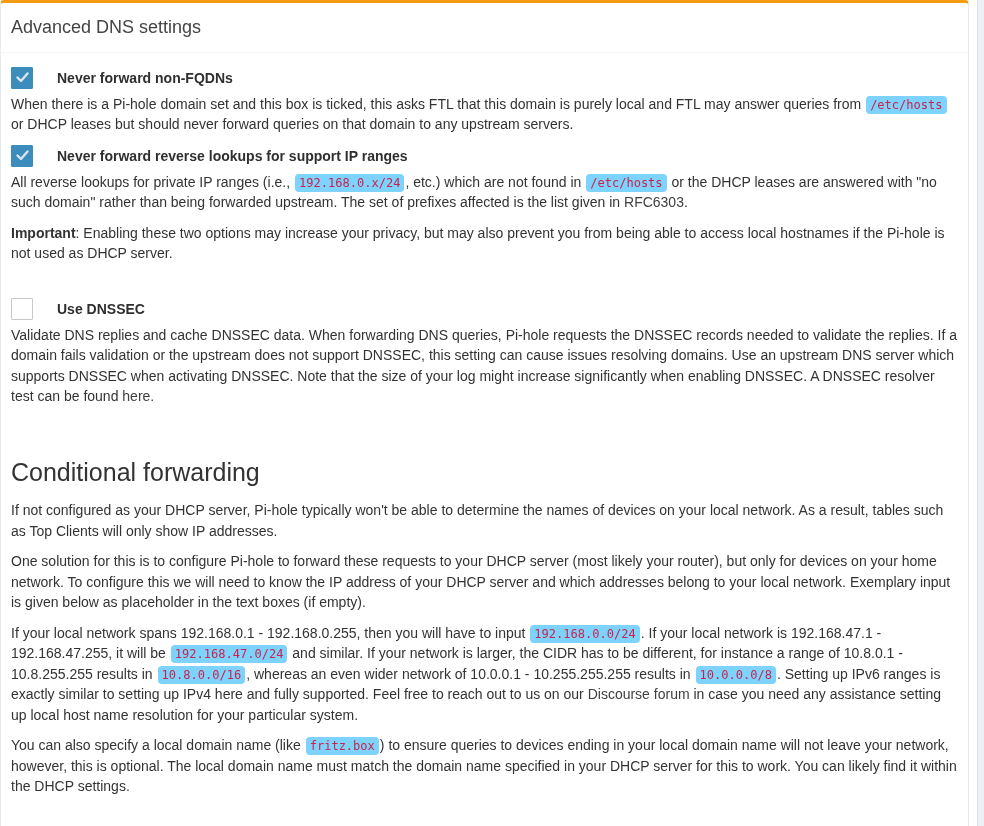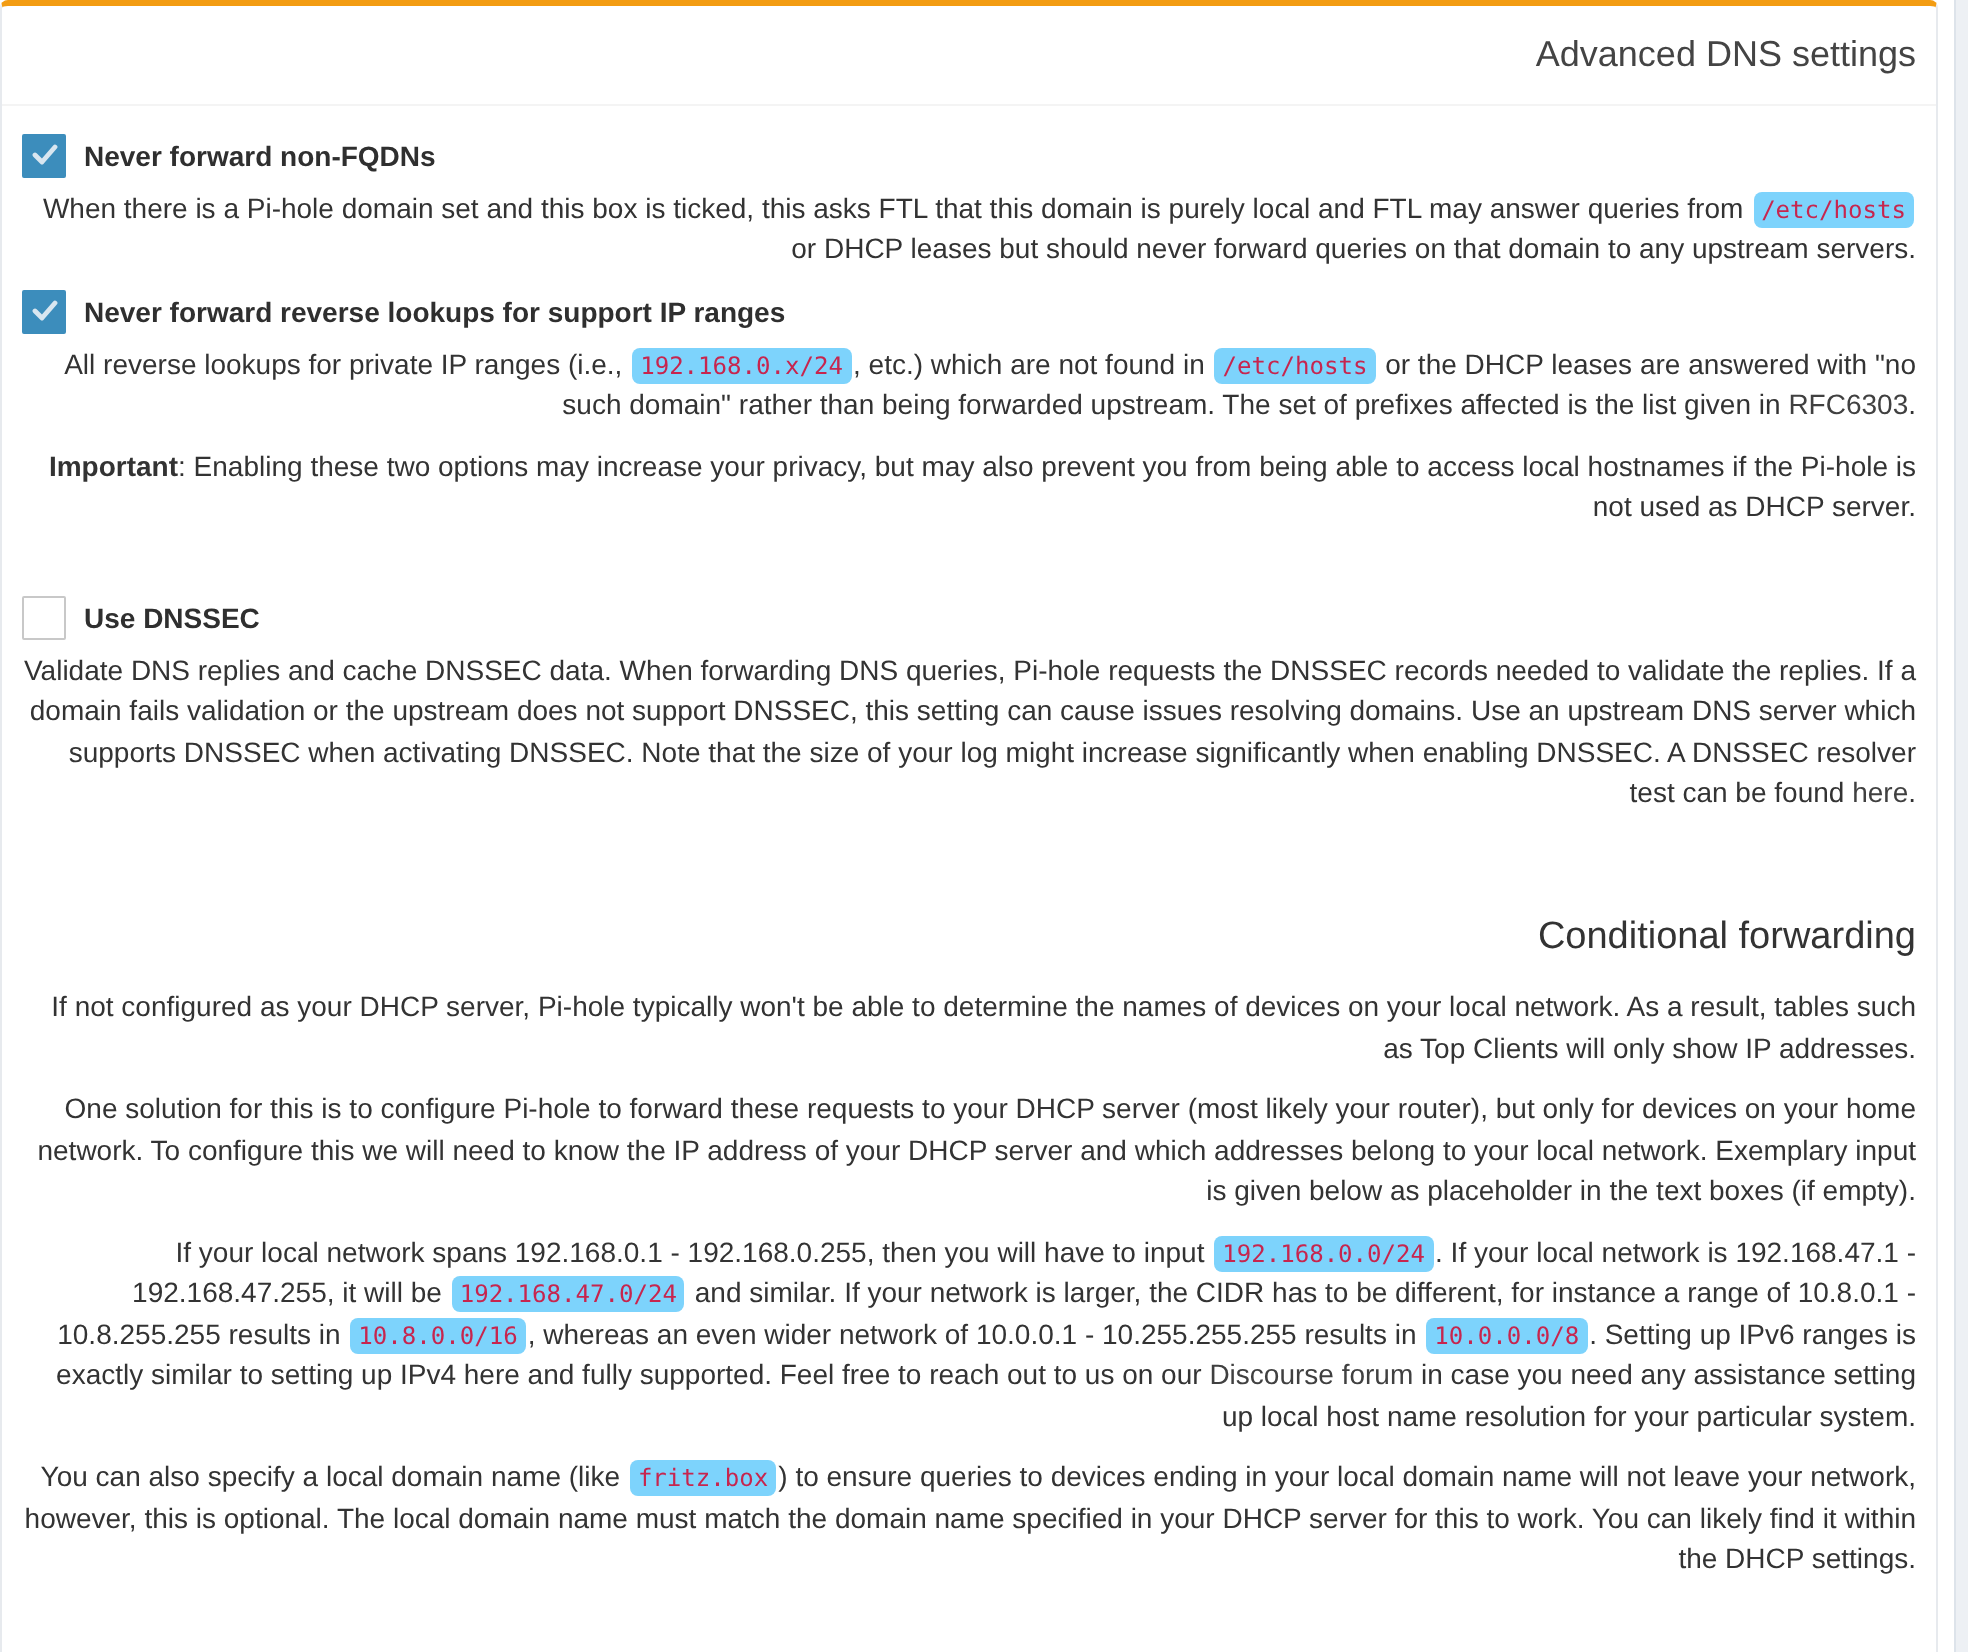--- a/index.html
+++ b/index.html
@@ -20,21 +20,20 @@
     border-left: 1px solid #dde3ea;
   }
   .box {
     position: absolute; top: 0; left: 0;
     width: 969px; height: 826px;
     background: #fff;
     border: 1px solid #e7eaee;
     border-top: 3px solid #f39c12;
     border-radius: 4px 4px 0 0;
     border-bottom: none;
-    text-align: right;
   }
   .box-header {
     padding: 10px;
     border-bottom: 1px solid #f4f4f4;
   }
   .box-title {
     margin: 0;
     font-size: 18px;
     font-weight: normal;
     line-height: 1.6;
@@ -61,41 +60,41 @@
     cursor: pointer;
   }
   .checkbox.checked {
     background: #3c8dbc;
     border-color: #3c8dbc;
   }
   .checkbox svg { display: none; }
   .checkbox.checked svg { display: block; }
   .checklabel {
     font-weight: 700;
-    margin-left: 9px;
+    margin-left: 24px;
     cursor: pointer;
     color: #2f2f2f;
   }
 
   code {
     font-family: "DejaVu Sans Mono", monospace;
     font-size: 86%;
     padding: 2px 4px;
     margin: 0 1px;
     color: #c7254e;
     background-color: #7dd3fc;
     border-radius: 4px;
     white-space: nowrap;
   }
   a { color: #404040; text-decoration: none; cursor: pointer; }
 
   .spacer { height: 20px; }
 
   h3.section-title {
-    font-size: 19px;
+    font-size: 25px;
     font-weight: normal;
     color: #333;
     margin: 22px 0 13px;
   }
 </style>
 </head>
 <body>
 
 <div class="page">
   <div class="box">

